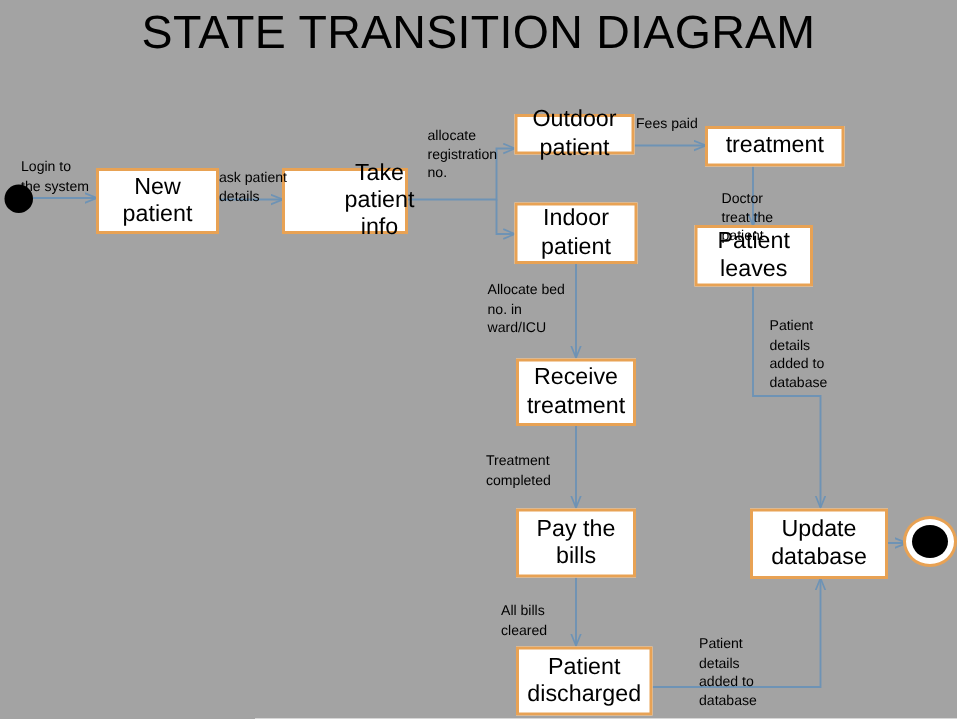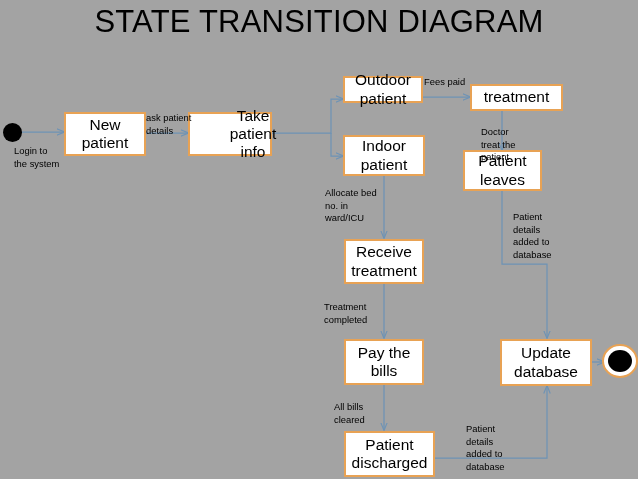--- a/index.html
+++ b/index.html
@@ -147,26 +147,29 @@
 
   <div class="state-box" style="left: 344px; top: 339px; width: 80px; height: 46px; white-space: pre-line;">Pay the
 bills</div>
 
   <div class="state-box" style="left: 500px; top: 339px; width: 92px; height: 47px; white-space: pre-line;">Update
 database</div>
 
   <div class="state-box" style="left: 344px; top: 431px; width: 91px; height: 46px; white-space: pre-line;">Patient
 discharged</div>
 
-  <div class="edge-label" style="left: 14px; top: 105px; width: 60px; white-space: pre-line; margin-top: 40px;">Login to
+  <div class="edge-label" style="left: 14px; top: 105px; width: 60px; white-space: pre-line;">Login to
 the system</div>
 
   <div class="edge-label" style="left: 146px; top: 112px; width: 50px; white-space: pre-line;">ask patient
 details</div>
 
+  <div class="edge-label" style="left: 285px; top: 84px; width: 56px; white-space: pre-line;">allocate
+registration
+no.</div>
 
   <div class="edge-label" style="left: 424px; top: 76px; width: 56px; white-space: pre-line;">Fees paid</div>
 
   <div class="edge-label" style="left: 481px; top: 114px; width: 56px; white-space: pre-line; margin-top: 12px;">Doctor
 treat the
 patient</div>
 
   <div class="edge-label" style="left: 325px; top: 187px; width: 62px; white-space: pre-line;">Allocate bed
 no. in
 ward/ICU</div>

